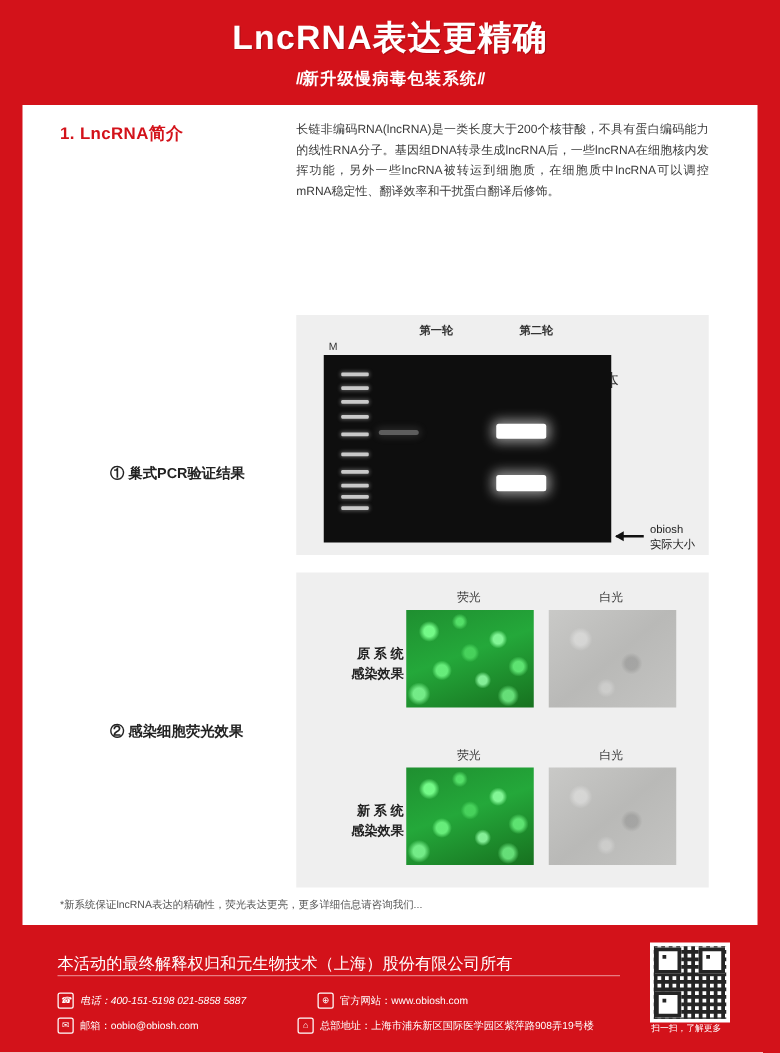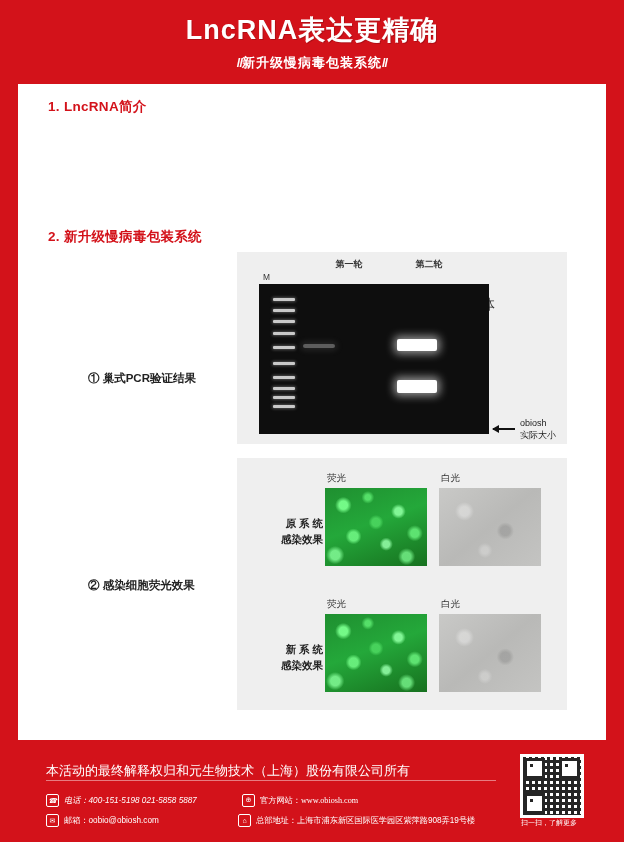--- a/index.html
+++ b/index.html
@@ -186,20 +186,21 @@
     left: 237px;
     top: 458px;
     width: 330px;
     height: 252px;
     background: #efefef;
   }
   .fluo-head {
     position: absolute;
     font-size: 9.5px;
     color: #333333;
+    text-align: center;
     width: 96px;
   }
   .img-box {
     position: absolute;
     width: 102px;
     height: 78px;
   }
   .green-img {
     background:
       radial-gradient(circle at 18% 22%, rgba(120,255,140,0.95) 0 4%, transparent 8%),
@@ -276,21 +277,21 @@
     width: 11px;
     height: 11px;
     border: 1px solid #ffffff;
     border-radius: 2px;
     font-size: 7px;
     margin-right: 5px;
     line-height: 1;
   }
   #f-tel  { left: 46px;  top: 54px; font-style: italic; }
   #f-mail { left: 46px;  top: 74px; }
-  #f-web  { left: 242px; top: 54px; font-family: Liberation Serif, serif; }
+  #f-web  { left: 254px; top: 54px; }
   #f-addr { left: 238px; top: 74px; }
 
   .qr {
     position: absolute;
     left: 520px;
     top: 754px;
     width: 58px;
     height: 58px;
     background: #ffffff;
     padding: 3px;
@@ -338,22 +339,22 @@
   <div class="header">
     <div class="header-title">LncRNA表达更精确</div>
     <div class="header-sub">
       <span class="slash">//</span><span>新升级慢病毒包装系统</span><span class="slash">//</span>
     </div>
   </div>
 
   <div class="inner-white"></div>
 
   <div class="sec-title" id="sec1-title">1. LncRNA简介</div>
-
-  <div class="sec-title" id="sec2-title">2. 新升级慢病毒包装系统</div>
+  <div class="para" id="para1">长链非编码RNA(lncRNA)是一类长度大于200个核苷酸，不具有蛋白编码能力的线性RNA分子。基因组DNA转录生成lncRNA后，一些lncRNA在细胞核内发挥功能，另外一些lncRNA被转运到细胞质，在细胞质中lncRNA可以调控mRNA稳定性、翻译效率和干扰蛋白翻译后修饰。</div>
+
 
   <div class="fig-label" id="fig1-label">① 巢式PCR验证结果</div>
 
   <div class="gel-panel">
     <div class="gel-round" style="left:82px; top:6px; width:60px;">第一轮</div>
     <div class="gel-round" style="left:162px; top:6px; width:60px;">第二轮</div>
 
     <div class="gel-col" style="left:58px; top:20px;">老载体</div>
     <div class="gel-col" style="left:110px; top:20px;">新载体</div>
     <div class="gel-col" style="left:164px; top:20px;">老载体</div>
@@ -403,20 +404,21 @@
     <div class="fluo-head" style="left:90px; top:140px;">荧光</div>
     <div class="fluo-head" style="left:204px; top:140px;">白光</div>
     <div class="fluo-row-label" style="left:10px; top:184px;">
       <div>新 系 统</div>
       <div>感染效果</div>
     </div>
     <div class="img-box green-img" style="left:88px; top:156px;"></div>
     <div class="img-box grey-img" style="left:202px; top:156px;"></div>
   </div>
 
+  <div class="footnote">*新系统保证lncRNA表达的精确性，荧光表达更亮，更多详细信息请咨询我们...</div>
 
   <div class="footer">
     <div class="footer-copy">本活动的最终解释权归和元生物技术（上海）股份有限公司所有</div>
     <div class="footer-rule"></div>
 
     <div class="f-item" id="f-tel">
       <span class="f-ico">☎</span>
       <span>电话：400-151-5198    021-5858 5887</span>
     </div>
     <div class="f-item" id="f-mail">

